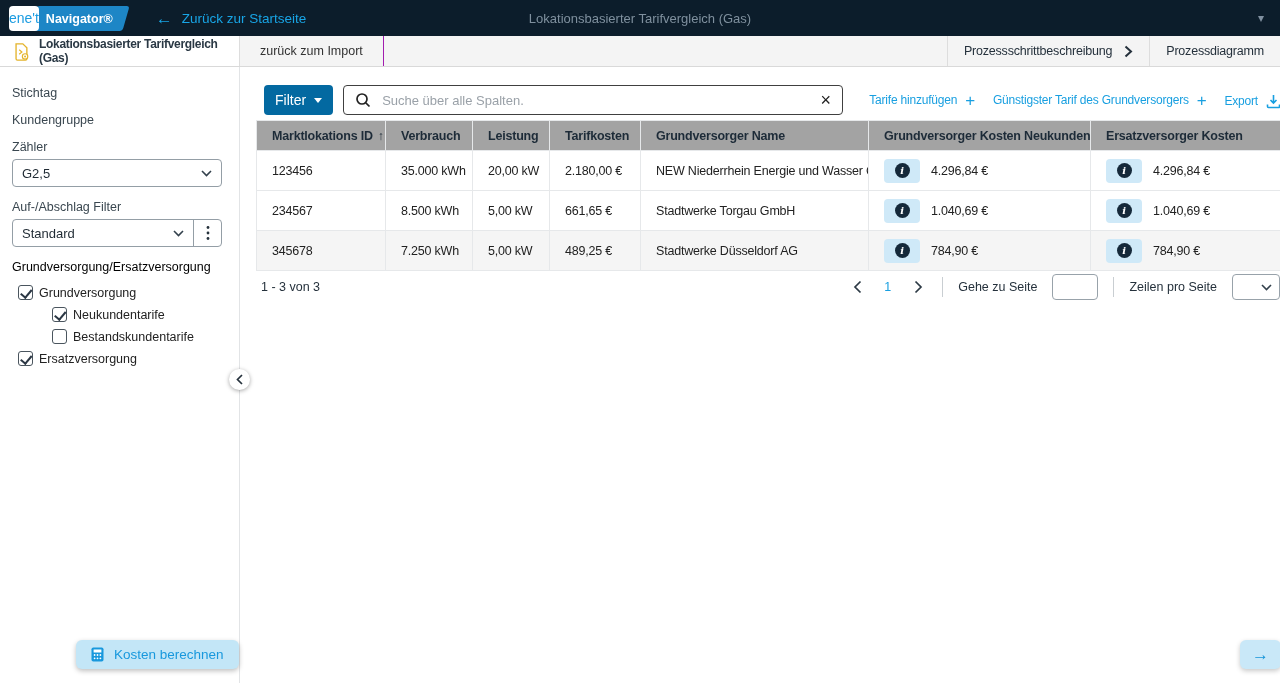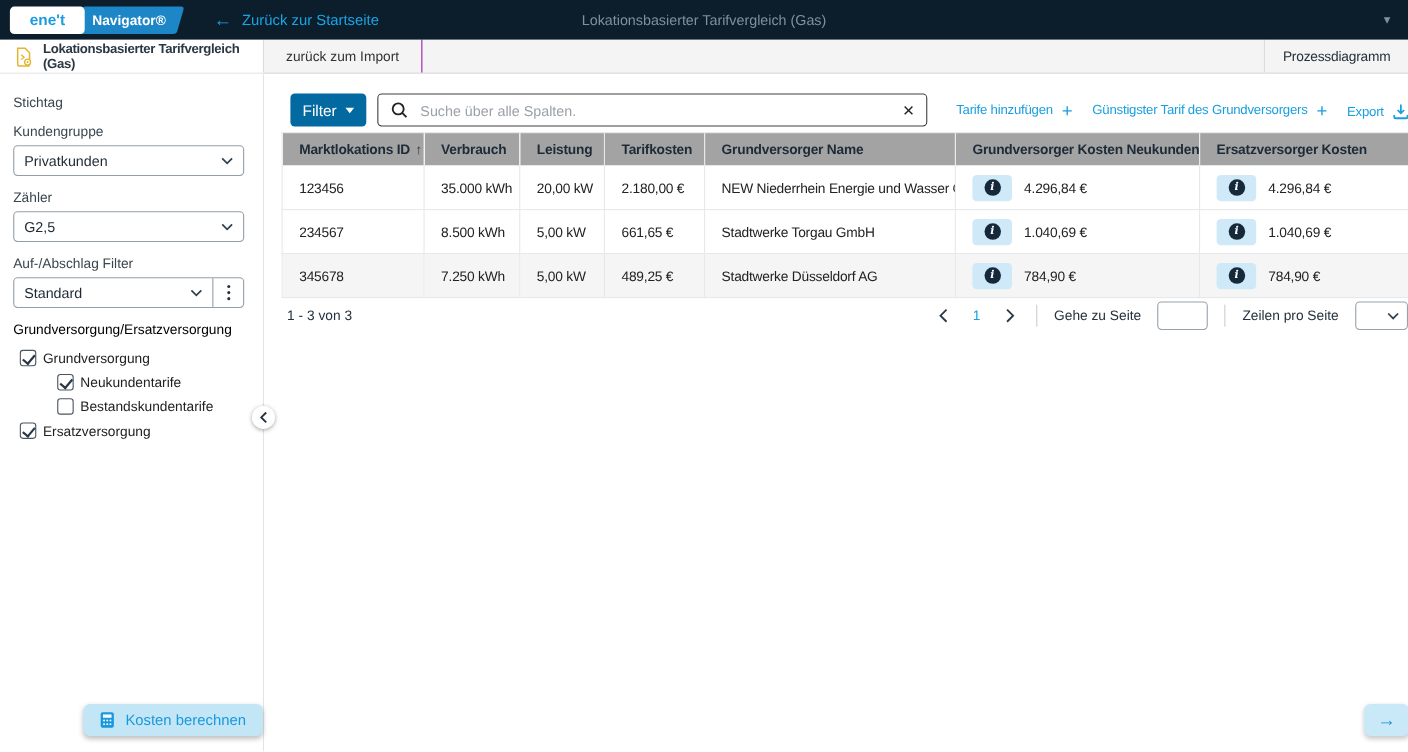--- a/index.html
+++ b/index.html
@@ -2,22 +2,22 @@
 <html><head>
 <meta charset="utf-8">
 <style>
   * { box-sizing: border-box; }
   html,body { margin:0; padding:0; width:1280px; height:684px; overflow:hidden;
     font-family:"Liberation Sans", sans-serif; background:#fff; }
 
   
   .topbar { height:36px; background:#0c1d2b; display:flex; align-items:center; position:relative; }
   .logo { display:flex; align-items:center; height:25px; margin-left:9px; }
-  .logo-brand { background:#fff; border-radius:4px; padding:0 18px; height:25px; display:flex;
-    align-items:center; font-weight:700; font-size:14px; color:#1b9ce1; position:relative; z-index:2; }
+  .logo-brand { background:#fff; border-radius:4px; padding:0 0; height:25px; display:flex;
+    align-items:center; font-weight:400; font-size:14px; color:#1b9ce1; position:relative; z-index:2; }
   .logo-product { height:25px; background:#1d86c6; transform:skewX(-16deg); margin-left:-6px;
     border-radius:3px; padding:0 13px; display:flex; align-items:center; z-index:1; }
   .logo-product > span { transform:skewX(16deg); color:#fff; font-size:12.5px; font-weight:700; }
   .back-link { margin-left:30px; color:#18a5e6; font-size:13.5px; display:flex; align-items:center;
     gap:9px; cursor:pointer; }
   .back-link .arr { font-size:17px; line-height:1; }
   .topbar-title { position:absolute; left:50%; transform:translateX(-50%); color:#7f909e; font-size:13px; }
   .topbar-caret { position:absolute; right:16px; color:#8090a0; font-size:12px; cursor:pointer; }
 
   
@@ -136,40 +136,40 @@
       <circle cx="14.5" cy="16.5" r="3" fill="#fff" stroke="#e4b42d" stroke-width="1.3"></circle>
       <circle cx="14.5" cy="16.5" r="1.1" fill="#e4b42d"></circle>
     </svg>
     <span>Lokationsbasierter Tarifvergleich (Gas)</span>
   </div>
   <div class="tab-import">
     <span>zurück zum Import</span>
   </div>
   <div class="tab-spacer"></div>
   <div class="tab-process">
+    <span>Prozessschrittbeschreibung</span>
+    <svg width="9" height="13" viewBox="0 0 9 13">
+      <path d="M1.5 1.5 L7 6.5 L1.5 11.5" stroke="#25313c" stroke-width="2" fill="none"></path>
+    </svg>
+  </div>
+  <div class="tab-process">
     <span>Prozessdiagramm</span>
   </div>
 </div>
 
 <div class="content">
 
   <div class="sidebar">
 
     <div class="field-group">
       <div class="field-label">Stichtag</div>
     </div>
 
     <div class="field-group">
       <div class="field-label">Kundengruppe</div>
-      <div class="field-box">
-        <span class="val">Privatkunden</span>
-        <svg width="11" height="7" viewBox="0 0 11 7">
-          <path d="M1 1 L5.5 5.5 L10 1" stroke="#33414c" stroke-width="1.6" fill="none"></path>
-        </svg>
-      </div>
     </div>
 
     <div class="field-group">
       <div class="field-label">Zähler</div>
       <div class="field-box">
         <span class="val">G2,5</span>
         <svg width="11" height="7" viewBox="0 0 11 7">
           <path d="M1 1 L5.5 5.5 L10 1" stroke="#33414c" stroke-width="1.6" fill="none"></path>
         </svg>
       </div>

